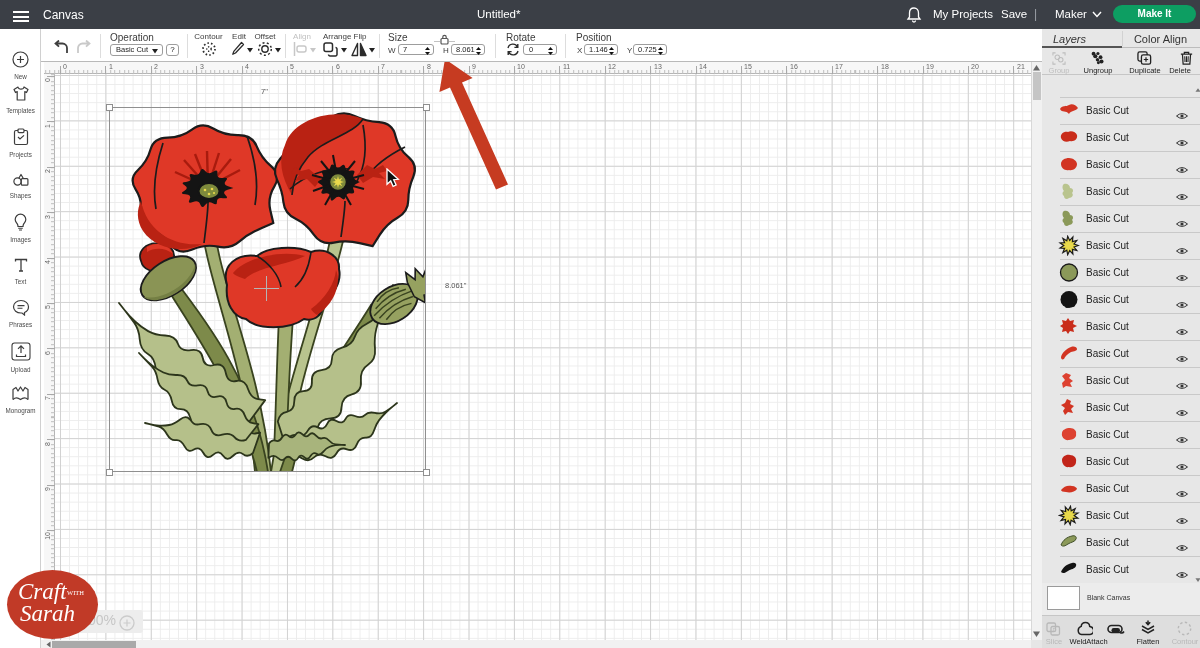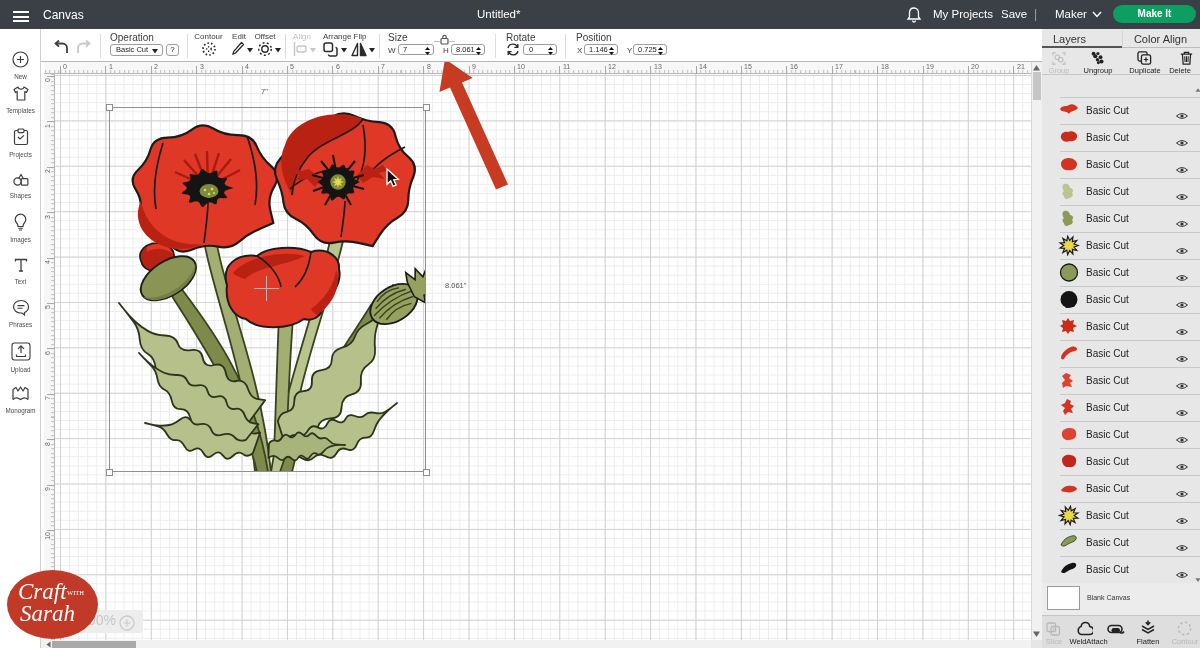--- a/index.html
+++ b/index.html
@@ -421,21 +421,21 @@
       </svg>
 <svg class="abs" style="left:4px;top:579px;" width="7" height="7" viewBox="0 0 7 7">
         <path d="M5.5 0.5 L1.5 3.5 L5.5 6.5 Z" fill="#666"></path>
       </svg>
 <div class="abs" style="left:990px;top:578px;width:11px;height:8px;background:#e6e6e6;"></div>
 
   </div>
 
   <div id="rpanel">
     <div id="rtabs">
-      <div style="position:absolute;left:0;top:4px;width:55px;text-align:center;">Layers</div>
+      <div style="position:absolute;left:0;top:4px;width:55px;text-align:center;font-style:italic;">Layers</div>
       <div style="position:absolute;left:79px;top:4px;width:79px;text-align:center;">Color Align</div>
       <div style="position:absolute;left:0;top:17px;width:80px;height:2px;background:#555;"></div>
       <div style="position:absolute;left:80px;top:2px;width:1px;height:15px;background:#d2d2d2;"></div>
     </div>
     <div id="ricons">
       <svg class="abs" style="left:10px;top:4px;" width="14" height="13" viewBox="0 0 16 15">
         <g stroke="#bdbdbd" fill="none" stroke-width="1.2">
         <path d="M1 4 L1 1 L4 1 M12 1 L15 1 L15 4 M15 11 L15 14 L12 14 M4 14 L1 14 L1 11"></path>
         <circle cx="6" cy="6" r="2.6"></circle>
             <circle cx="10" cy="9" r="2.6"></circle>

